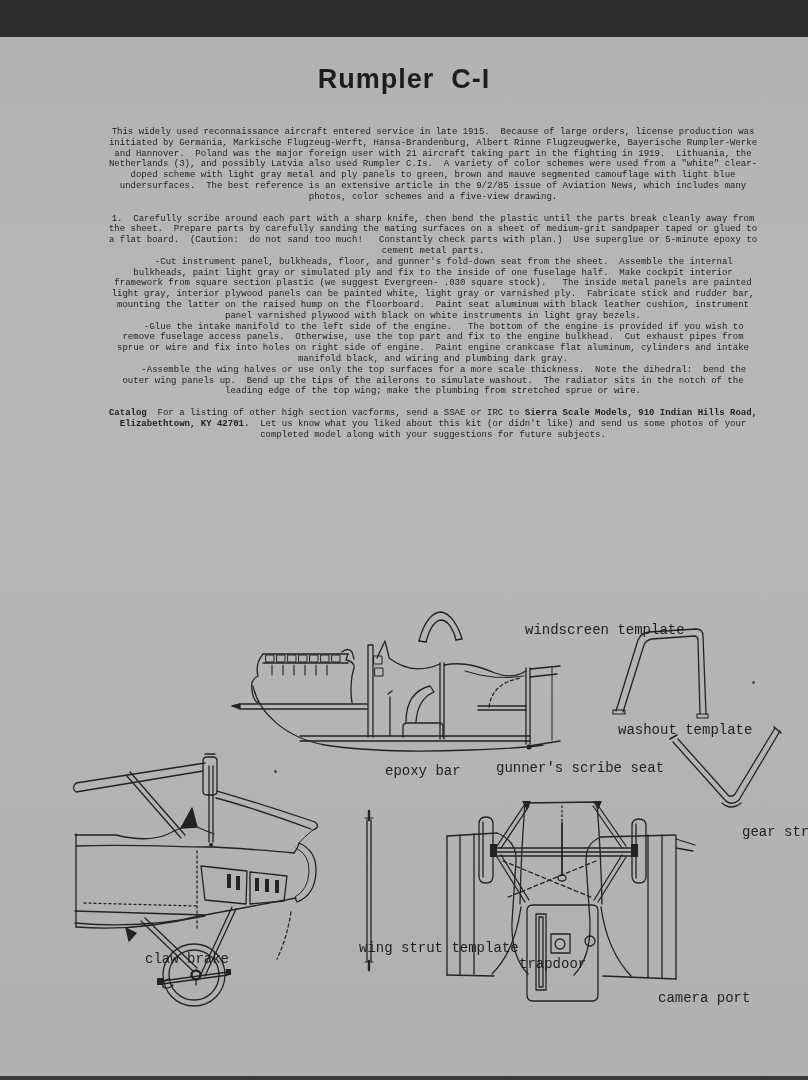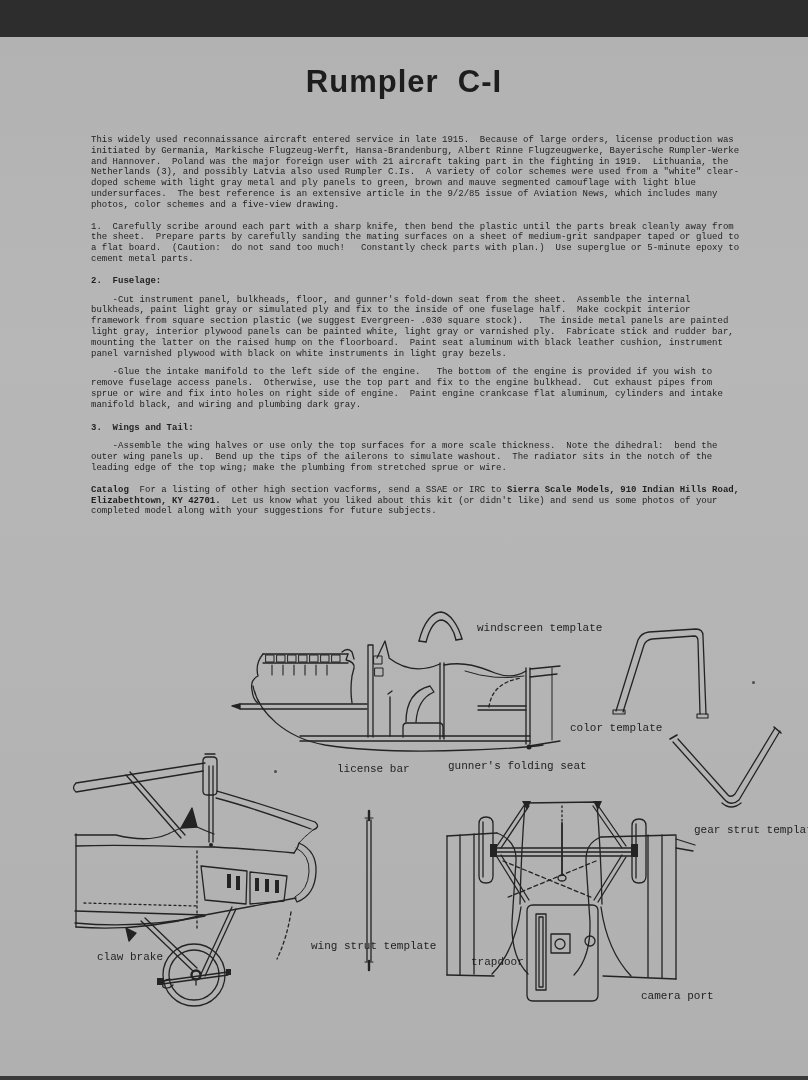--- a/index.html
+++ b/index.html
@@ -9,29 +9,29 @@
   .topbar{position:absolute;left:0;top:0;width:808px;height:37px;background:#2d2d2d;z-index:5;}
   .logo{position:absolute;right:2px;top:1px;font-family:"Liberation Sans","DejaVu Sans",sans-serif;
         font-weight:bold;font-size:30px;letter-spacing:-1px;line-height:34px;white-space:pre;}
   .logo .l-gray{color:#9c9c9c;}
   .logo .l-green{color:#8bc53f;}
   .paper{position:absolute;left:0;top:37px;width:808px;height:1039px;
          background:linear-gradient(180deg,#b2b2b2 0%,#b7b7b7 30%,#b4b4b4 65%,#b0b0b0 100%);}
   .bottombar{position:absolute;left:0;top:1076px;width:808px;height:4px;background:#3a3a3a;z-index:5;}
   .title{position:absolute;left:0;top:64px;width:808px;text-align:center;
          font-family:"Liberation Sans","DejaVu Sans",sans-serif;font-weight:bold;
-         font-size:31px;letter-spacing:1px;color:#1d1d1d;white-space:pre;}
+         font-size:27px;letter-spacing:1px;color:#1d1d1d;white-space:pre;}
   .textcol{position:absolute;left:83px;top:127px;width:700px;color:#1f1f1f;
            font-size:9px;line-height:10.8px;}
-  .textcol p{margin:8px;white-space:pre-wrap;}
+  .textcol p{margin:0;white-space:pre-wrap;text-align:center;}
   .gap{margin-top:11px !important;}
   .gap2{margin-top:12px !important;}
   .bold{font-weight:bold;}
   .diagram-svg{position:absolute;left:0;top:0;width:808px;height:1080px;z-index:2;}
-  .dlabel{position:absolute;font-size:11px;color:#1f1f1f;white-space:pre;z-index:3;}
+  .dlabel{position:absolute;font-size:14px;color:#1f1f1f;white-space:pre;z-index:3;margin-left:48px;}
   .speck{position:absolute;width:3px;height:3px;border-radius:50%;background:#4c4c4c;z-index:2;}
 </style>
 </head>
 <body>
 
 <div class="topbar"></div>
 <div class="logo"><span class="l-gray">scale</span><span class="l-green">mates</span></div>
 
 <div class="paper"></div>
 <div class="bottombar"></div>
@@ -43,32 +43,30 @@
 initiated by Germania, Markische Flugzeug-Werft, Hansa-Brandenburg, Albert Rinne Flugzeugwerke, Bayerische Rumpler-Werke
 and Hannover.  Poland was the major foreign user with 21 aircraft taking part in the fighting in 1919.  Lithuania, the
 Netherlands (3), and possibly Latvia also used Rumpler C.Is.  A variety of color schemes were used from a "white" clear-
 doped scheme with light gray metal and ply panels to green, brown and mauve segmented camouflage with light blue
 undersurfaces.  The best reference is an extensive article in the 9/2/85 issue of Aviation News, which includes many
 photos, color schemes and a five-view drawing.</p>
   <p class="gap">1.  Carefully scribe around each part with a sharp knife, then bend the plastic until the parts break cleanly away from
 the sheet.  Prepare parts by carefully sanding the mating surfaces on a sheet of medium-grit sandpaper taped or glued to
 a flat board.  (Caution:  do not sand too much!   Constantly check parts with plan.)  Use superglue or 5-minute epoxy to
 cement metal parts.</p>
-  <p class="bold gap">2.  Fuselage:</p>
   <p>    -Cut instrument panel, bulkheads, floor, and gunner's fold-down seat from the sheet.  Assemble the internal
 bulkheads, paint light gray or simulated ply and fix to the inside of one fuselage half.  Make cockpit interior
 framework from square section plastic (we suggest Evergreen- .030 square stock).   The inside metal panels are painted
 light gray, interior plywood panels can be painted white, light gray or varnished ply.  Fabricate stick and rudder bar,
 mounting the latter on the raised hump on the floorboard.  Paint seat aluminum with black leather cushion, instrument
 panel varnished plywood with black on white instruments in light gray bezels.</p>
   <p>    -Glue the intake manifold to the left side of the engine.   The bottom of the engine is provided if you wish to
 remove fuselage access panels.  Otherwise, use the top part and fix to the engine bulkhead.  Cut exhaust pipes from
 sprue or wire and fix into holes on right side of engine.  Paint engine crankcase flat aluminum, cylinders and intake
 manifold black, and wiring and plumbing dark gray.</p>
-  <p class="bold gap2">3.  Wings and Tail:</p>
   <p>    -Assemble the wing halves or use only the top surfaces for a more scale thickness.  Note the dihedral:  bend the
 outer wing panels up.  Bend up the tips of the ailerons to simulate washout.  The radiator sits in the notch of the
 leading edge of the top wing; make the plumbing from stretched sprue or wire.</p>
   <p class="gap"><span class="bold">Catalog</span><span>  For a listing of other high section vacforms, send a SSAE or IRC to </span><span class="bold">Sierra Scale Models, 910 Indian Hills Road,
 Elizabethtown, KY 42701.</span><span>  Let us know what you liked about this kit (or didn't like) and send us some photos of your
 completed model along with your suggestions for future subjects.</span></p>
 </div>
 
 <svg class="diagram-svg" viewBox="0 0 808 1080" fill="none" stroke="#232323" stroke-width="1.3" stroke-linecap="round" stroke-linejoin="round">
 
@@ -183,23 +181,23 @@
     <path d="M562 823 V875" stroke-width="1.8"></path>
     <ellipse cx="562" cy="878" rx="4" ry="3"></ellipse>
     <path d="M536 914 h10 v76 h-10 z M539 917 h4 v70 h-4 z"></path>
     <path d="M551 934 h19 v19 h-19 z"></path>
     <circle cx="560" cy="944" r="5"></circle>
     <circle cx="590" cy="941" r="5"></circle>
   </g>
 </svg>
 
 <span class="dlabel" style="left:477px;top:622px">windscreen template</span>
-<span class="dlabel" style="left:570px;top:722px">color template</span>
+<span class="dlabel" style="left:570px;top:722px">washout template</span>
 <span class="dlabel" style="left:694px;top:824px">gear strut template</span>
-<span class="dlabel" style="left:337px;top:763px">license bar</span>
-<span class="dlabel" style="left:448px;top:760px">gunner's folding seat</span>
+<span class="dlabel" style="left:337px;top:763px">epoxy bar</span>
+<span class="dlabel" style="left:448px;top:760px">gunner's scribe seat</span>
 <span class="dlabel" style="left:97px;top:951px">claw brake</span>
 <span class="dlabel" style="left:311px;top:940px">wing strut template</span>
 <span class="dlabel" style="left:471px;top:956px">trapdoor</span>
-<span class="dlabel" style="left:641px;top:990px">camera port</span>
+<span class="dlabel" style="left:610px;top:990px">camera port</span>
 
 <div class="speck" style="left:752px;top:681px"></div>
 <div class="speck" style="left:274px;top:770px"></div>
 
 </body></html>

